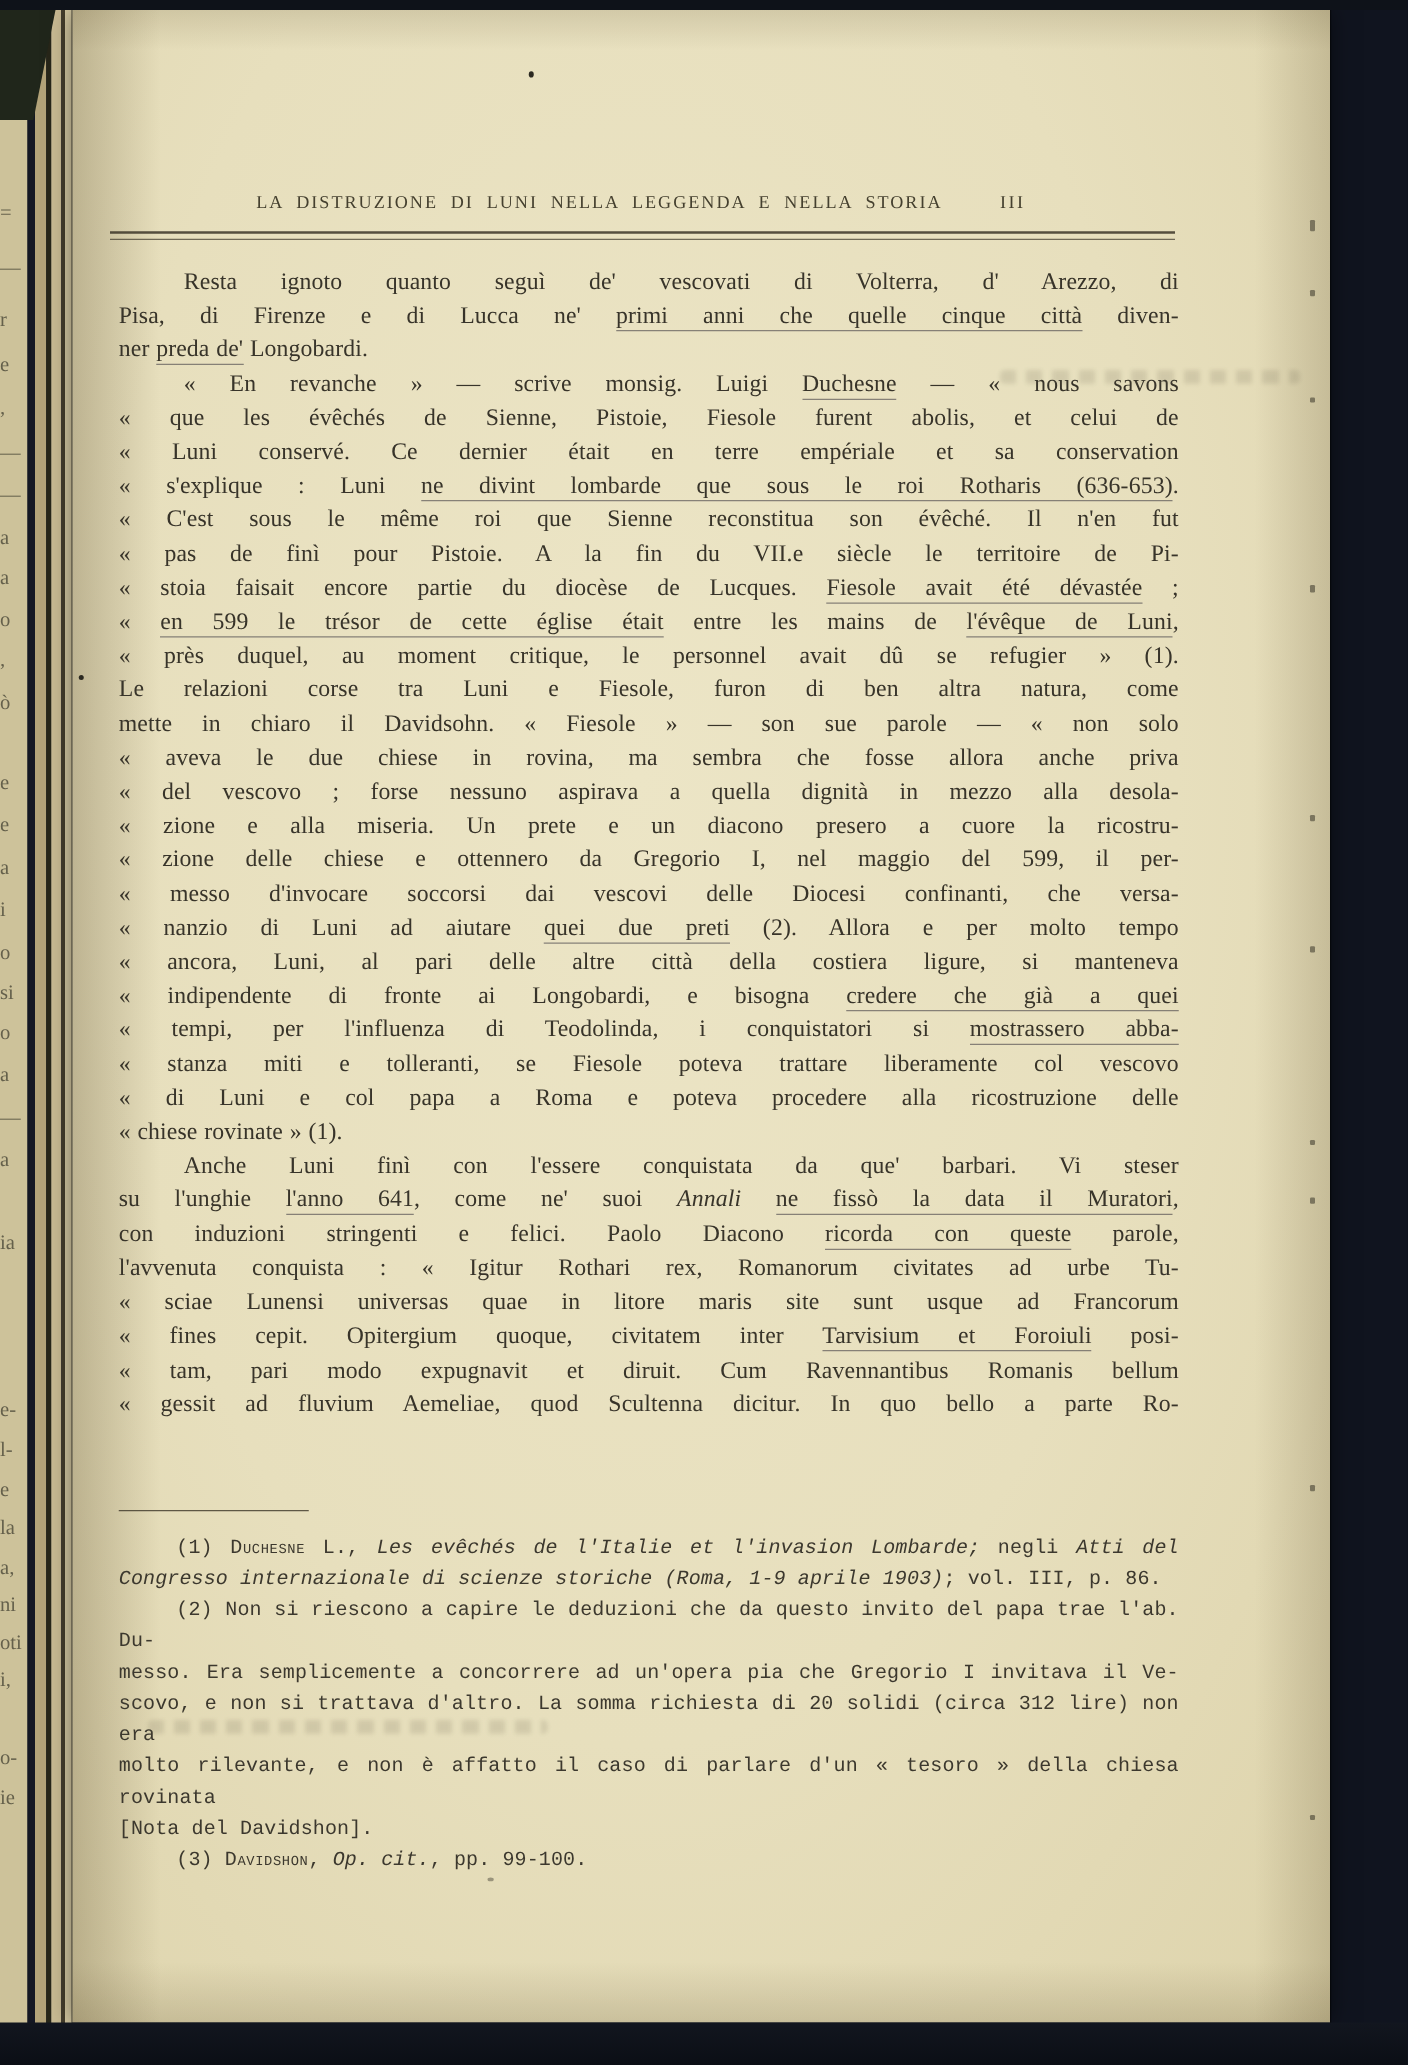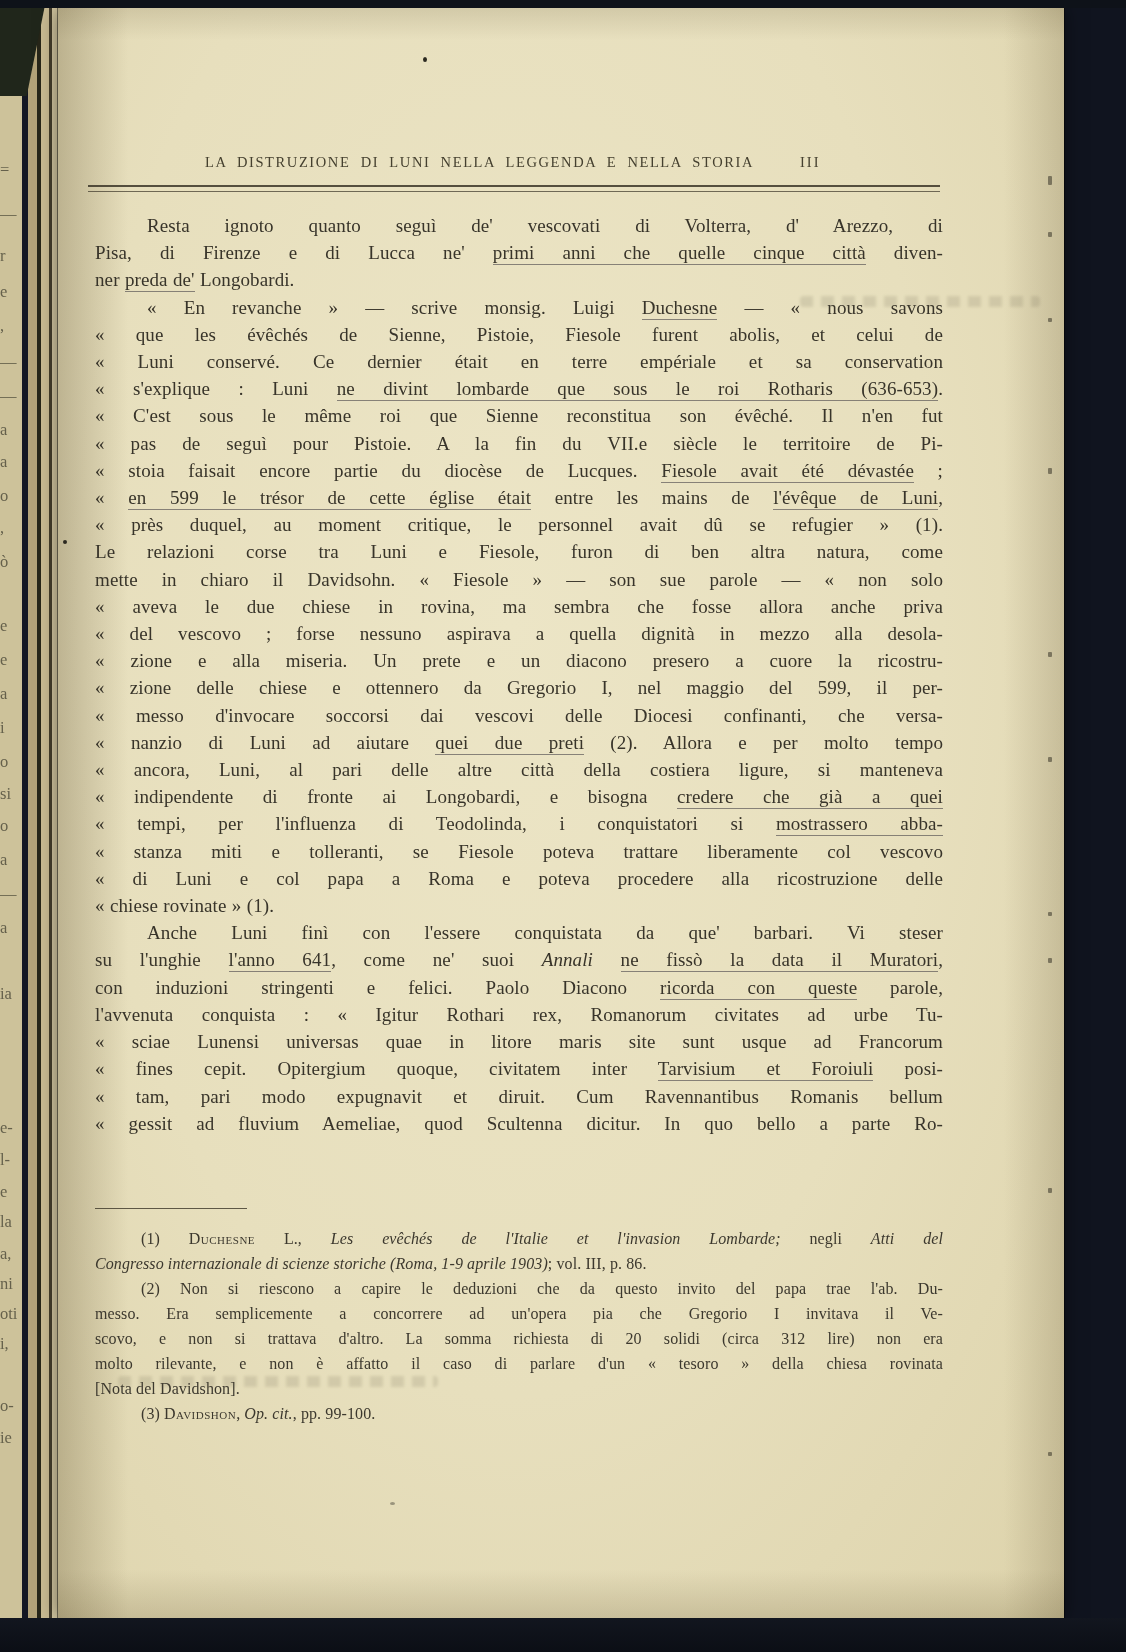--- a/index.html
+++ b/index.html
@@ -51,21 +51,21 @@
   .fnote .tl-first{text-indent:46px;}
 
   .pu{border-bottom:1.5px solid rgba(52,50,58,.55);padding-bottom:1px;}
   .sc{font-variant:small-caps;letter-spacing:.5px;}
   em{font-style:italic;}
 
   .fn-rule{position:absolute;left:37px;top:1200px;width:152px;height:0;
            border-top:1.4px solid rgba(60,54,40,.8);}
   .footnotes{position:absolute;left:37px;top:1218px;width:848px;color:#3c382e;
              font-size:16px;letter-spacing:.1px;}
-  .footnotes .tl{line-height:25px;}
+  .footnotes .tl{line-height:25px;font-family:Liberation Mono, monospace;}
 
   
   .speck{position:absolute;background:#2b2920;border-radius:50%;}
   .edge-mark{position:absolute;left:990px;width:4px;background:#383428;opacity:.55;border-radius:1px;}
   .smudge{position:absolute;height:11px;border-radius:4px;filter:blur(1.5px);opacity:.8;
           background:repeating-linear-gradient(90deg, rgba(98,92,72,.20) 0 13px, rgba(98,92,72,0) 13px 21px);}
 
   .band{position:absolute;left:0;width:1126px;background:#0e1219;z-index:5;}
   .band.top{top:0;height:8px;}
   .band.bottom{top:1618px;height:34px;background:linear-gradient(180deg,#12161f,#0b0e15);}
@@ -136,21 +136,21 @@
           <div class="tl tl-first">Resta ignoto quanto seguì de' vescovati di Volterra, d' Arezzo, di</div>
           <div class="tl">Pisa, di Firenze e di Lucca ne' <span class="pu">primi anni che quelle cinque città</span> diven-</div>
           <div class="tl tl-last">ner <span class="pu">preda de'</span> Longobardi.</div>
         </div>
         <div class="para">
           <div class="tl tl-first">« En revanche » — scrive monsig. Luigi <span class="pu">Duchesne</span> — « nous savons</div>
           <div class="tl">« que les évêchés de Sienne, Pistoie, Fiesole furent abolis, et celui de</div>
           <div class="tl">« Luni conservé. Ce dernier était en terre empériale et sa conservation</div>
           <div class="tl">« s'explique : Luni <span class="pu">ne divint lombarde que sous le roi Rotharis (636-653)</span>.</div>
           <div class="tl">« C'est sous le même roi que Sienne reconstitua son évêché. Il n'en fut</div>
-          <div class="tl">« pas de seguì pour Pistoie. A la fin du VII.e siècle le territoire de Pi-</div>
+          <div class="tl">« pas de finì pour Pistoie. A la fin du VII.e siècle le territoire de Pi-</div>
           <div class="tl">« stoia faisait encore partie du diocèse de Lucques. <span class="pu">Fiesole avait été dévastée</span> ;</div>
           <div class="tl">« <span class="pu">en 599 le trésor de cette église était</span> entre les mains de <span class="pu">l'évêque de Luni</span>,</div>
           <div class="tl">« près duquel, au moment critique, le personnel avait dû se refugier » (1).</div>
           <div class="tl">Le relazioni corse tra Luni e Fiesole, furon di ben altra natura, come</div>
           <div class="tl">mette in chiaro il Davidsohn. « Fiesole » — son sue parole — « non solo</div>
           <div class="tl">« aveva le due chiese in rovina, ma sembra che fosse allora anche priva</div>
           <div class="tl">« del vescovo ; forse nessuno aspirava a quella dignità in mezzo alla desola-</div>
           <div class="tl">« zione e alla miseria. Un prete e un diacono presero a cuore la ricostru-</div>
           <div class="tl">« zione delle chiese e ottennero da Gregorio I, nel maggio del 599, il per-</div>
           <div class="tl">« messo d'invocare soccorsi dai vescovi delle Diocesi confinanti, che versa-</div>

